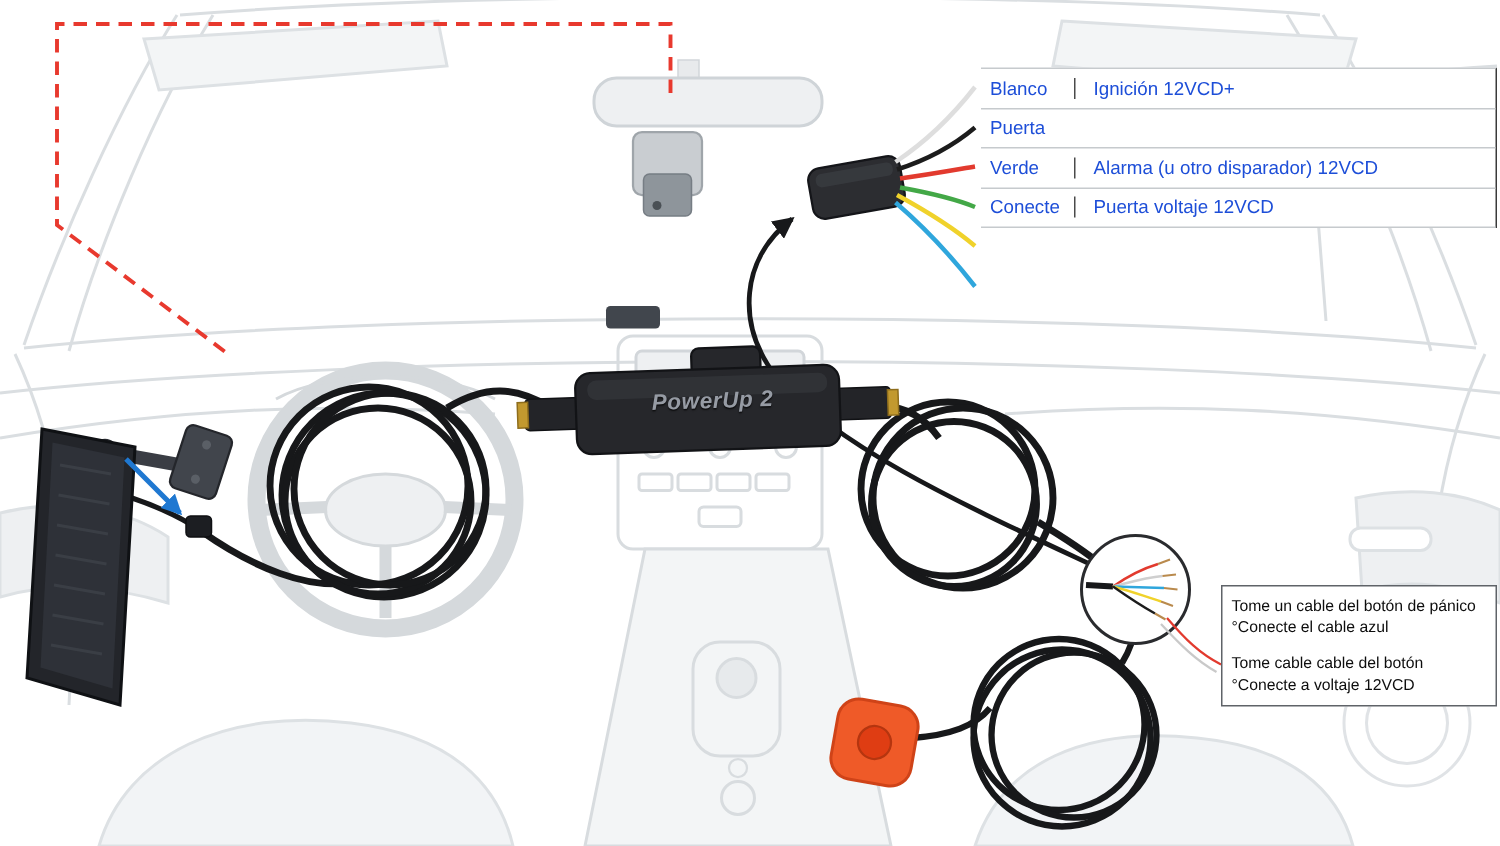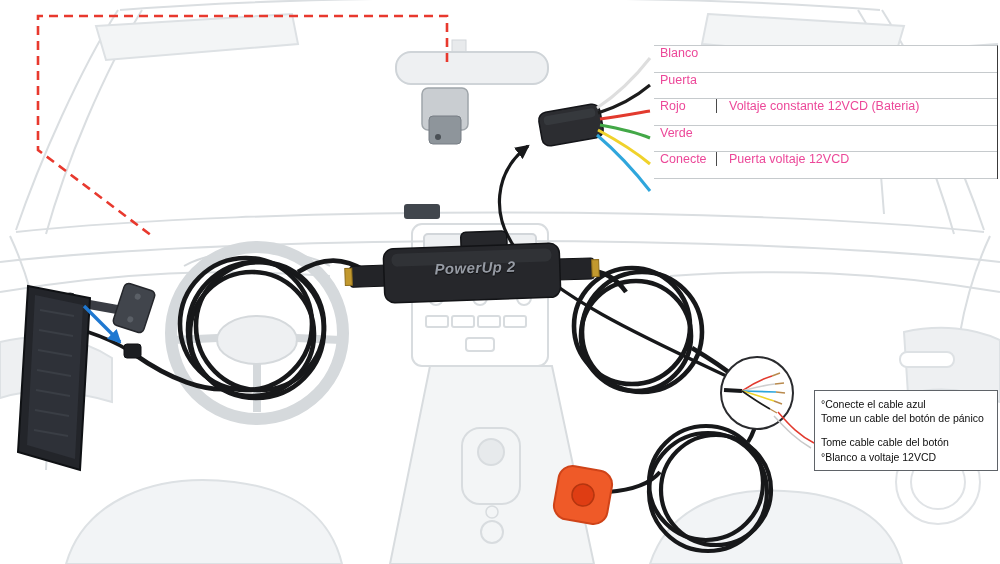--- a/index.html
+++ b/index.html
@@ -4,22 +4,22 @@
 <style>
   *{box-sizing:border-box;margin:0;padding:0}
   html,body{background:#fff}
   body{font-family:"Liberation Sans",sans-serif;color:#111}
   .stage{position:relative;width:1000px;height:564px;background:#fff;overflow:hidden}
   svg.layer{position:absolute;left:0;top:0;width:1000px;height:564px}
 
   
   .legend{position:absolute;left:654px;top:45px;width:344px;background:#fff;
           border-top:1px solid #c6cacd;border-right:1.5px solid #3a3a3a}
-  .legend-row{display:flex;align-items:flex-start;height:26.5px;border-bottom:1px solid #c6cacd;
-              font-size:12.5px;color:#ec4899}
+  .legend-row{display:flex;align-items:center;height:26.5px;border-bottom:1px solid #c6cacd;
+              font-size:12.5px;color:#1d4ed8}
   .lg-name{width:62px;display:flex;align-items:center;padding-left:6px}
   .lg-desc{flex:1;display:flex;align-items:center;border-left:1px solid #4a4a4a;padding-left:12px}
 
   
   .powerup-label{position:absolute;left:402px;top:259px;width:146px;text-align:center;
                  font-size:15px;font-style:italic;font-weight:bold;color:#969ba4;
                  letter-spacing:.4px;transform:rotate(-2deg);text-shadow:0 1px 1px rgba(0,0,0,.7)}
 
   
   .note{position:absolute;left:814px;top:390px;width:184px;background:#fff;
@@ -204,40 +204,38 @@
       <polygon points="35,295 83,305 75,459 27,445" fill="#2e3138"></polygon>
       <path d="M 40 310 L 74 316 M 39 330 L 73 336 M 38 350 L 72 356 M 37 370 L 71 376 M 36 390 L 70 396 M 35 410 L 69 416 M 34 430 L 68 436" stroke="#3a3e45" stroke-width="2" fill="none"></path>
       <rect x="124" y="344" width="17" height="14" rx="3" fill="#1c1e22" stroke="#0e0f12"></rect>
       <line x1="84" y1="306" x2="120" y2="342" stroke="#1f78d1" stroke-width="3.4" marker-end="url(#mArrowBlue)"></line>
     </g>
   </svg>
 
   <div class="legend">
     <div class="legend-row">
       <span class="lg-name">Blanco</span>
+      <span class="lg-desc">Ignición 12VCD+</span>
     </div>
     <div class="legend-row">
       <span class="lg-name">Puerta</span>
     </div>
     <div class="legend-row">
-      <span class="lg-name">Rojo</span>
-      <span class="lg-desc">Voltaje constante 12VCD (Bateria)</span>
-    </div>
-    <div class="legend-row">
       <span class="lg-name">Verde</span>
+      <span class="lg-desc">Alarma (u otro disparador) 12VCD</span>
     </div>
     <div class="legend-row">
       <span class="lg-name">Conecte</span>
       <span class="lg-desc">Puerta voltaje 12VCD</span>
     </div>
   </div>
 
   <div class="powerup-label">PowerUp 2</div>
 
   <div class="note">
+    <div>Tome un cable del botón de pánico</div>
     <div>°Conecte el cable azul</div>
-    <div>Tome un cable del botón de pánico</div>
     <div class="gap"></div>
     <div>Tome cable cable del botón</div>
-    <div>°Blanco a voltaje 12VCD</div>
+    <div>°Conecte a voltaje 12VCD</div>
   </div>
 
 </div>
 
 </body></html>

